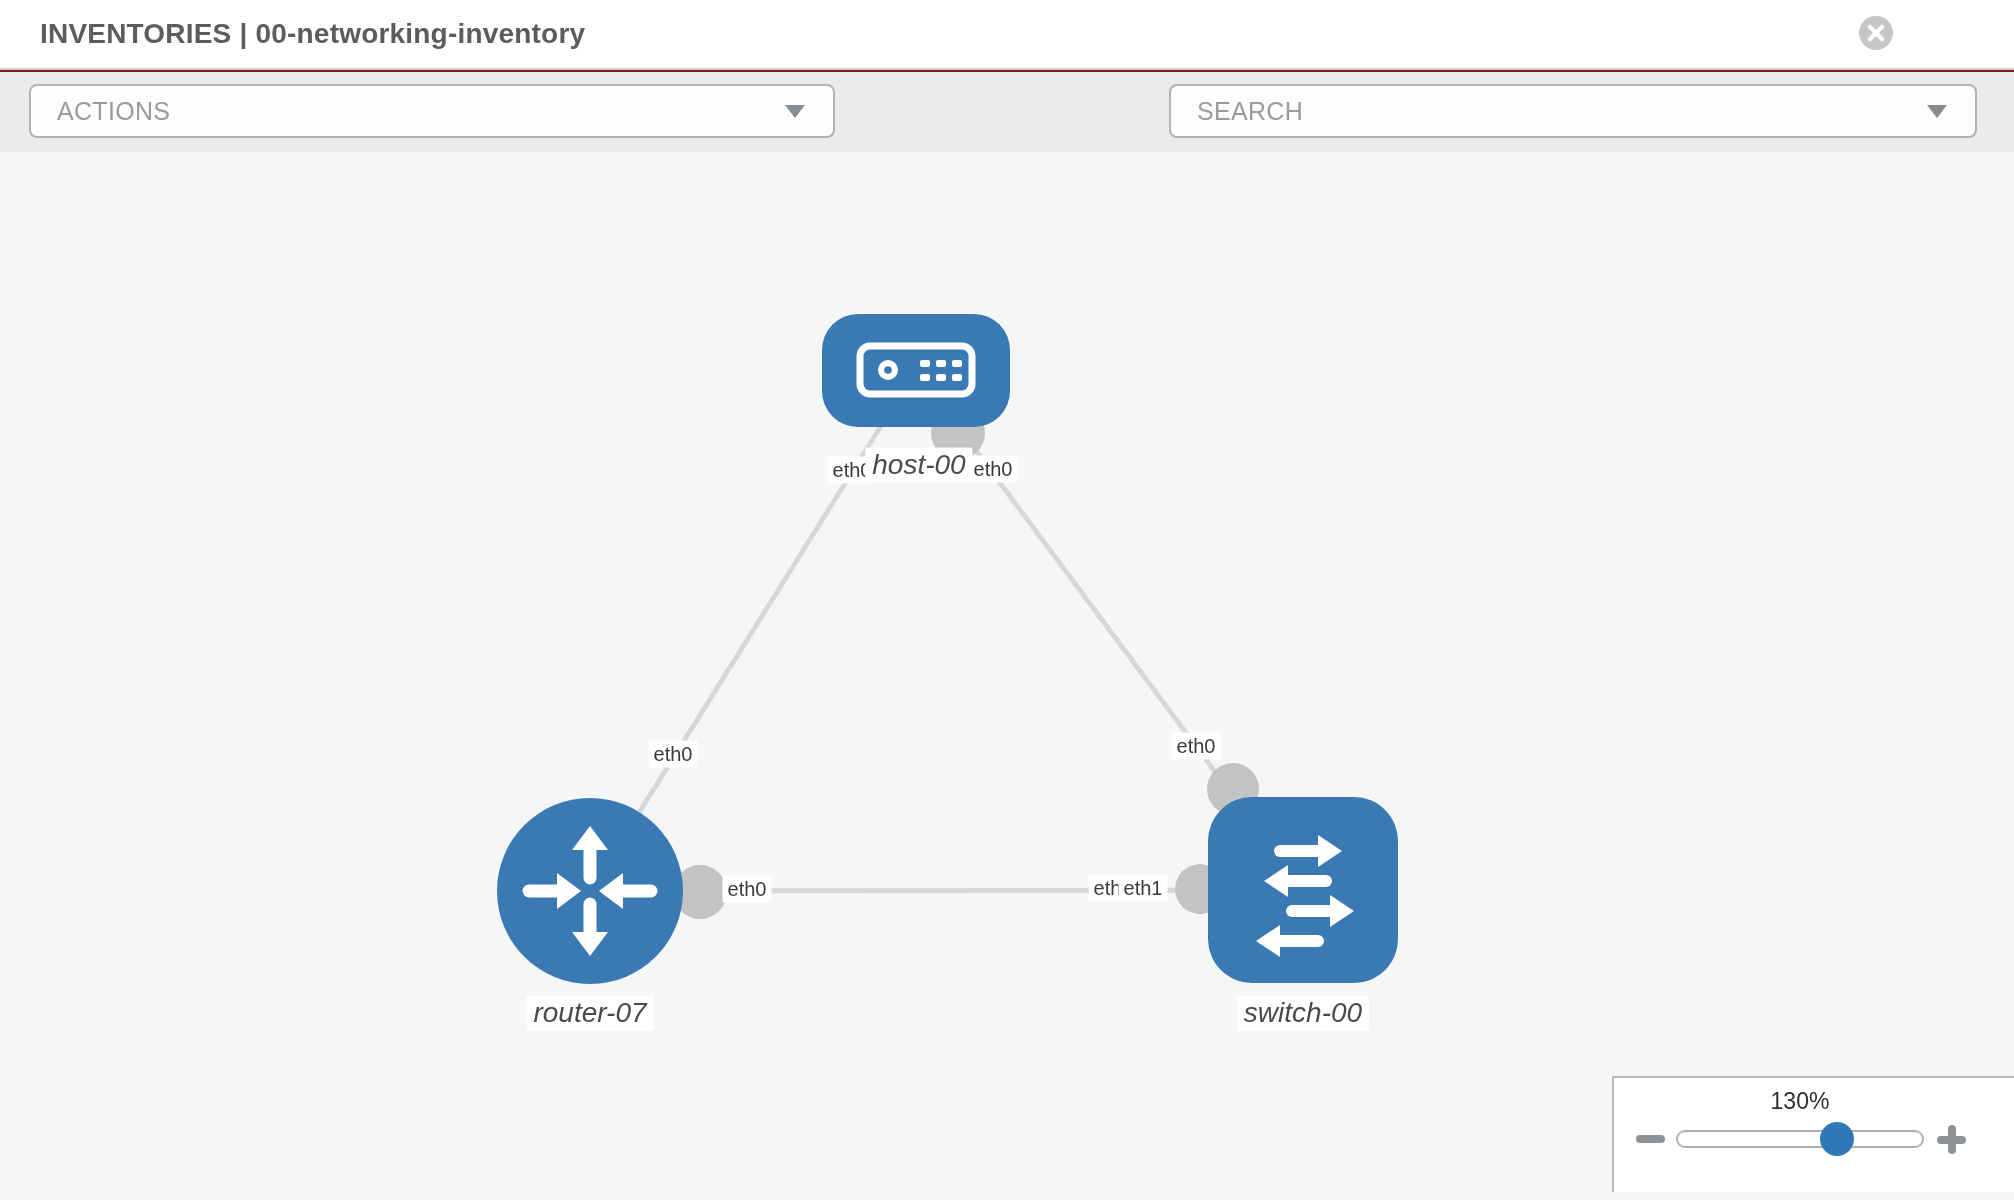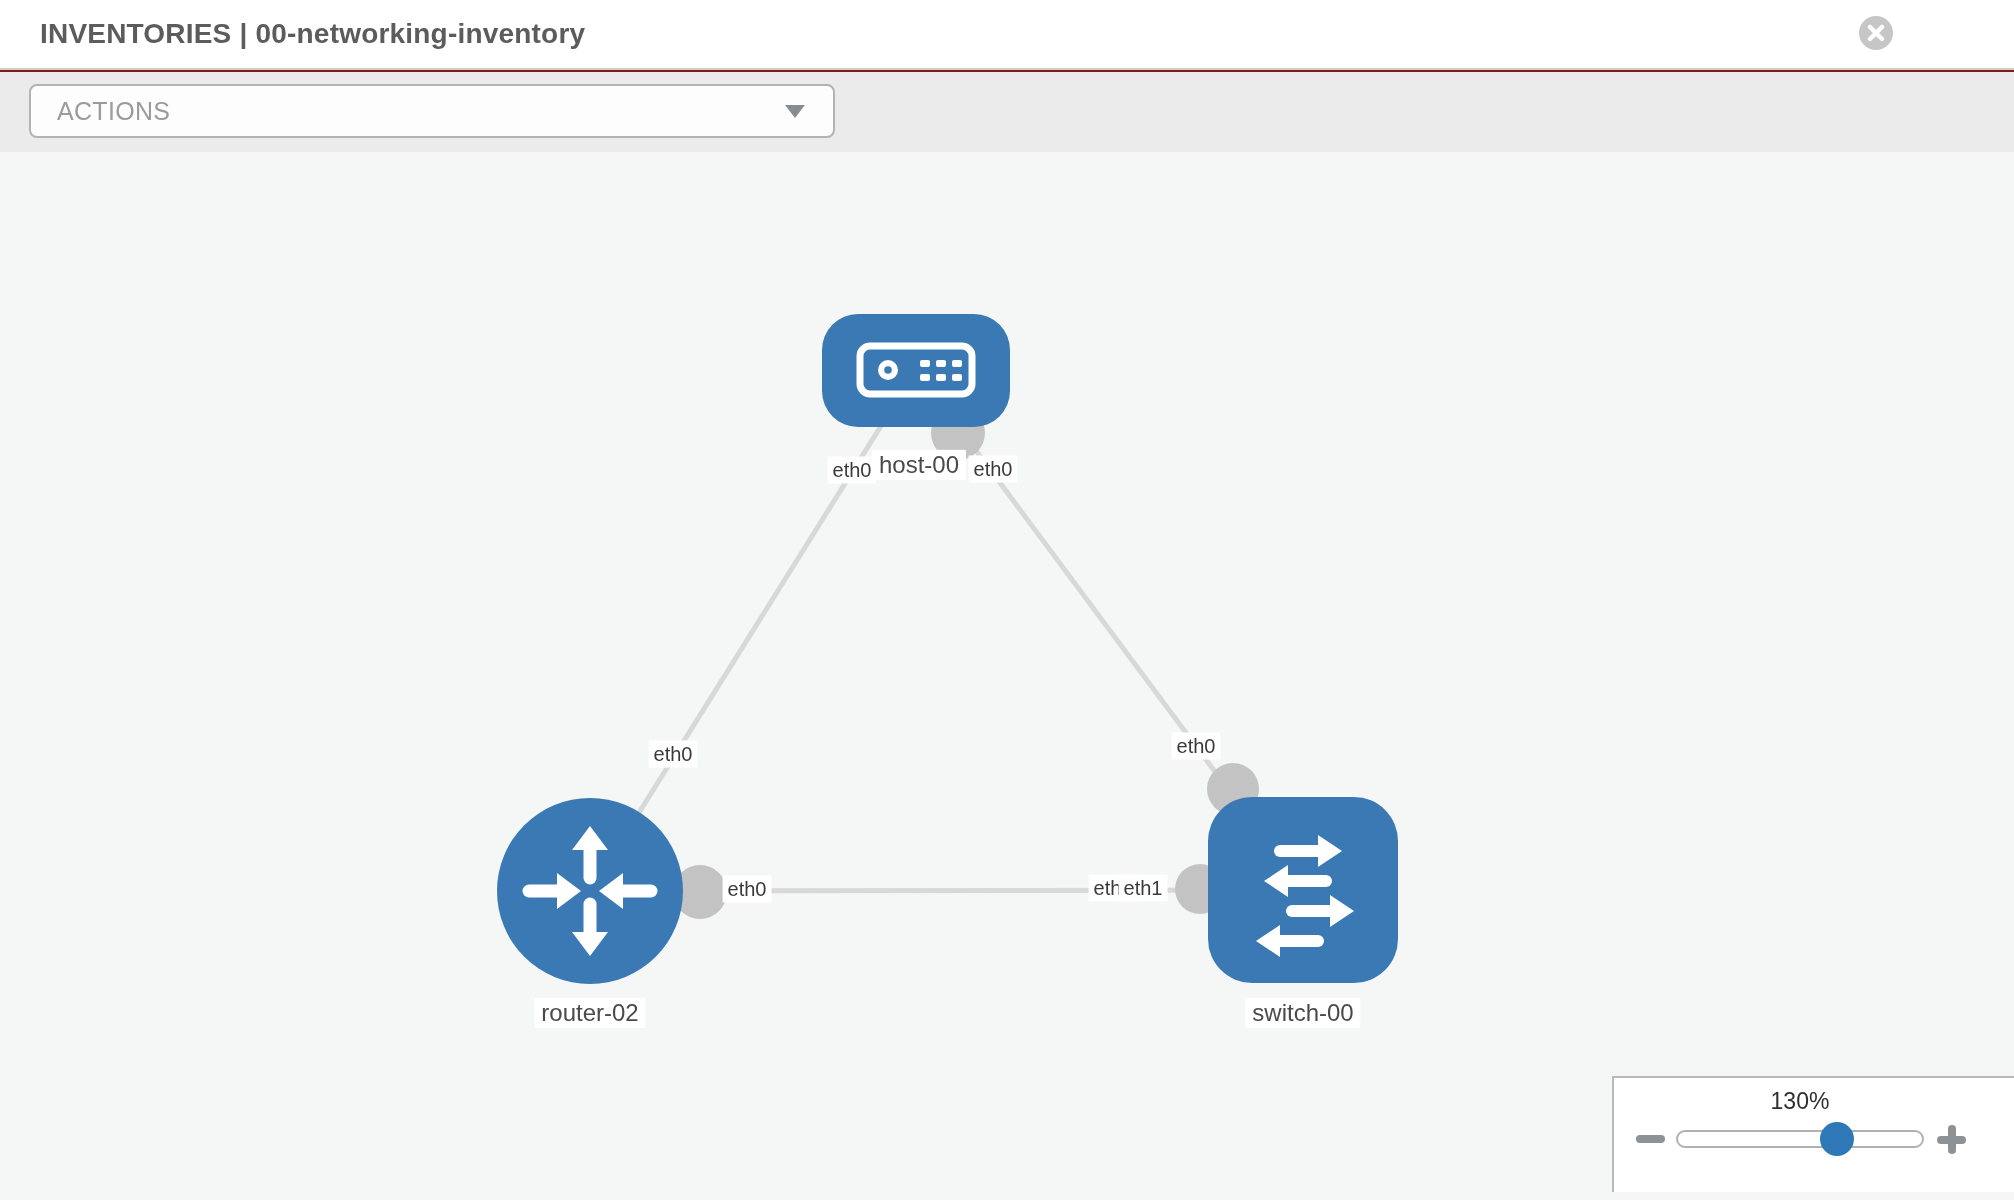--- a/index.html
+++ b/index.html
@@ -37,21 +37,21 @@
   svg.diagram { position:absolute; top:0; left:0; }
   .link { stroke:#d8d8d8; stroke-width:5; cursor:pointer; }
   .connector { fill:#c3c3c3; cursor:pointer; }
   .node-shape { fill:#3a79b4; cursor:pointer; }
   .istroke { stroke:#ffffff; fill:none; }
   .ifill { fill:#ffffff; }
 
   .eth-label { position:absolute; transform:translate(-50%,-50%); background:#ffffff; color:#3a3a3a;
                font-size:20px; line-height:1.15; padding:2px 5px; white-space:nowrap; }
   .node-label { position:absolute; transform:translate(-50%,-50%); background:#ffffff; color:#4a4a4a;
-                font-size:24px; line-height:1.1; padding:2px 7px; white-space:nowrap; z-index:3; }
+                font-size:28px; line-height:1.1; padding:2px 7px; white-space:nowrap; z-index:3;font-style:italic; }
   .z-back { z-index:1; }
   .z-front { z-index:2;text-align:center; }
 
   
   .zoom-panel { position:absolute; right:0; bottom:8px; width:402px; height:116px; background:#ffffff;
                 border-left:2px solid #b9b9b9; border-top:2px solid #b9b9b9; z-index:5; }
   .zoom-level { position:absolute; left:62px; top:10px; width:248px; text-align:center;
                 font-size:23px; color:#2e2e2e; }
   .zoom-minus { position:absolute; left:22px; top:57px; width:29px; height:8px; border-radius:4px;
                 background:#8d9297; cursor:pointer; }
@@ -90,20 +90,24 @@
       </svg>
     </div>
     <div class="tool-btn key-btn">
       <svg width="34" height="34" viewBox="0 0 512 512">
         <g transform="translate(512,0) scale(-1,1)">
           <path fill="#8a8a8a" d="M512 176c0 97.2-78.8 176-176 176-11.2 0-22.2-1.1-32.8-3.1l-24 27A24 24 0 0 1 261.2 384H224v40c0 13.3-10.7 24-24 24h-40v40c0 13.3-10.7 24-24 24H24c-13.3 0-24-10.7-24-24v-78.1c0-6.4 2.5-12.5 7-17L168.8 231.1c-5.7-17.3-8.8-35.8-8.8-55.1C160 78.8 238.8 0 336 0c97.5 0 176 78.5 176 176zM336 128c0 26.5 21.5 48 48 48s48-21.5 48-48-21.5-48-48-48-48 21.5-48 48z"></path>
         </g>
       </svg>
     </div>
 
+    <div class="select-box search-box">
+      <span class="select-label">SEARCH</span>
+      <span class="caret"></span>
+    </div>
   </div>
 
   <div class="canvas">
 
     <svg class="diagram" width="2014" height="1048" viewBox="0 0 2014 1048">
 
       <g>
         <line class="link" x1="916" y1="218" x2="590" y2="739"></line>
         <line class="link" x1="916" y1="218" x2="1303" y2="738"></line>
         <line class="link" x1="590" y1="739" x2="1303" y2="738"></line>
@@ -162,21 +166,21 @@
 
     <div class="eth-label" style="left:852px;  top:318px;">eth0</div>
     <div class="eth-label" style="left:673px;  top:602px;">eth0</div>
     <div class="eth-label" style="left:993px;  top:317px;">eth0</div>
     <div class="eth-label" style="left:1196px; top:594px;">eth0</div>
     <div class="eth-label" style="left:747px;  top:737px;">eth0</div>
     <div class="eth-label z-back" style="left:1113px; top:736px;">eth0</div>
     <div class="eth-label z-front" style="left:1143px; top:736px;">eth1</div>
 
     <div class="node-label" style="left:919px;  top:313px;">host-00</div>
-    <div class="node-label" style="left:590px;  top:861px;">router-02</div>
+    <div class="node-label" style="left:590px;  top:861px;">router-07</div>
     <div class="node-label" style="left:1303px; top:861px;">switch-00</div>
 
     <div class="zoom-panel">
       <div class="zoom-level">130%</div>
       <div class="zoom-minus"></div>
       <div class="slider-track"></div>
       <div class="slider-handle"></div>
       <div class="zoom-plus">
         <span class="h"></span>
           <span class="v"></span>

